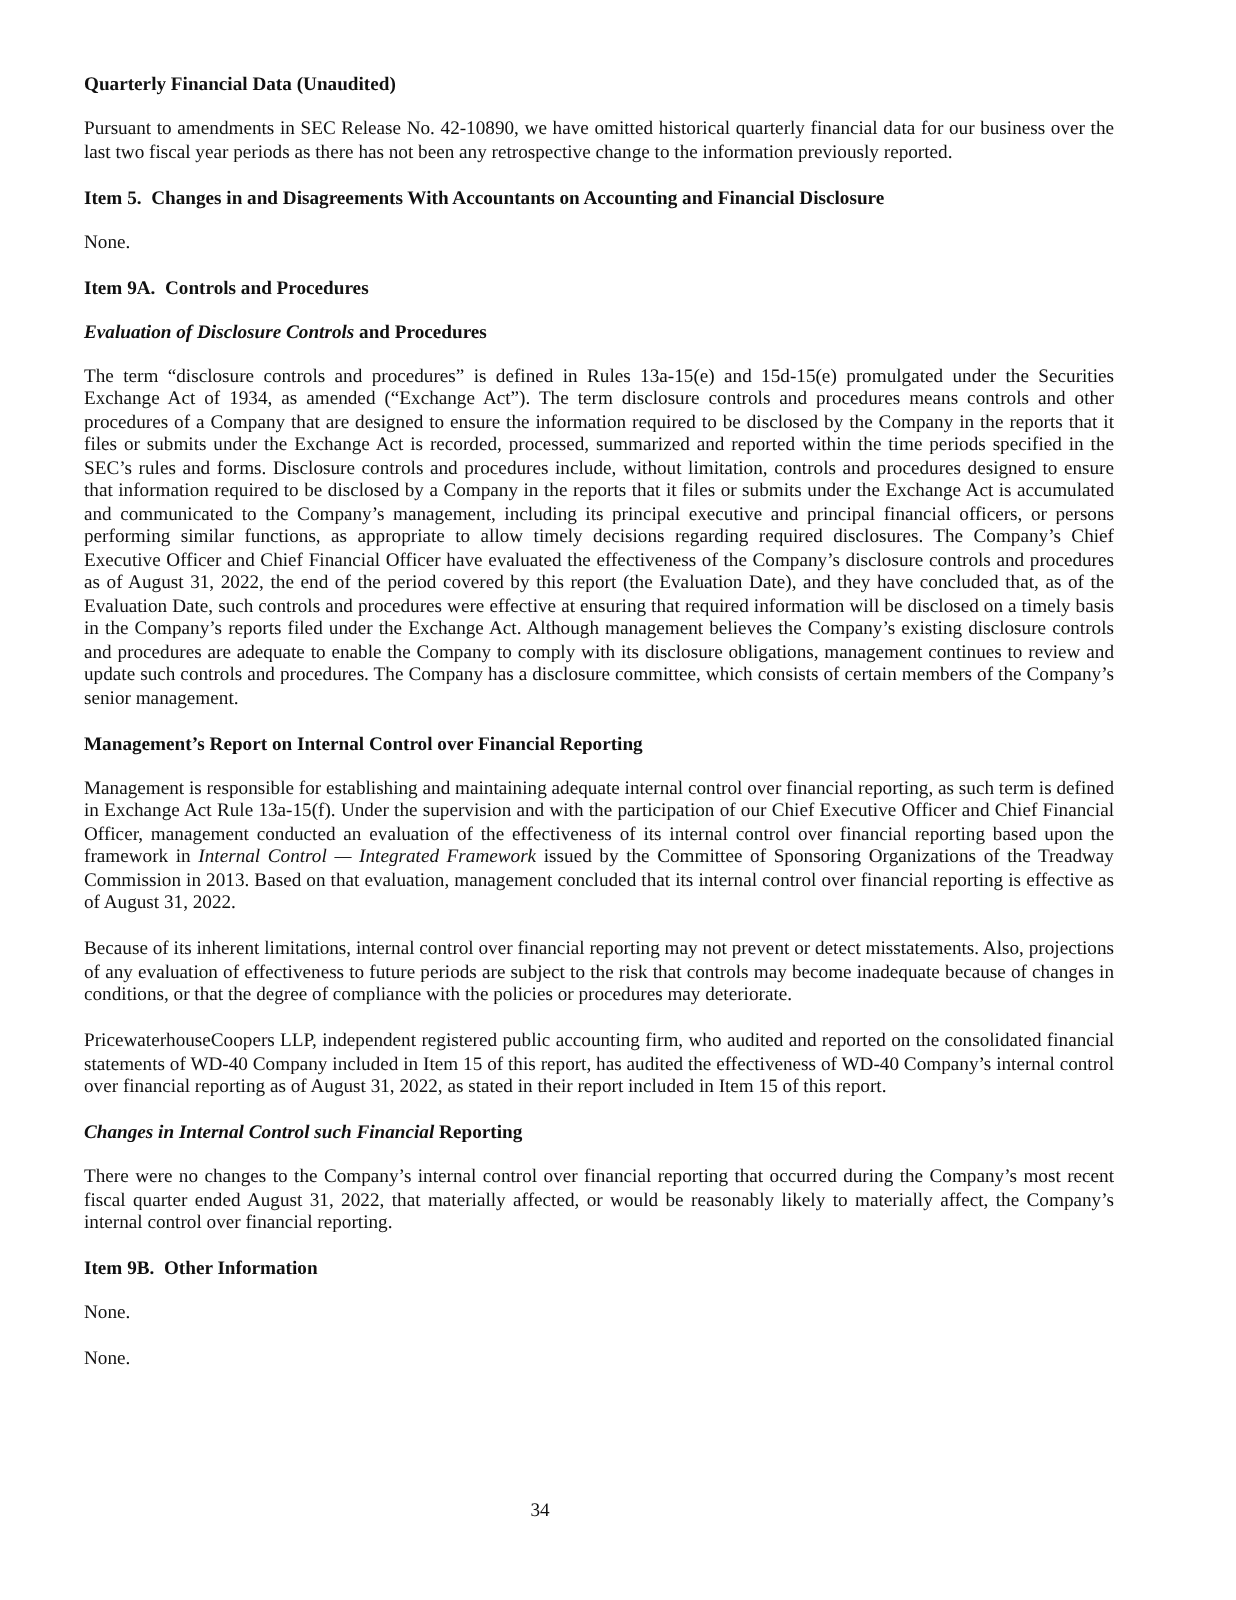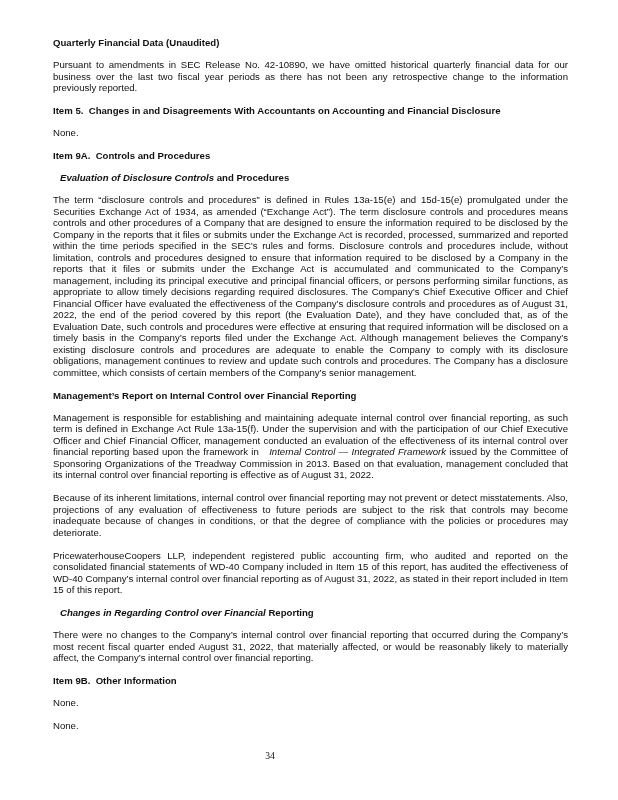--- a/index.html
+++ b/index.html
@@ -1,39 +1,39 @@
 <!DOCTYPE html>
 <html><head>
 <meta charset="utf-8">
 <style>
   html, body { margin: 0; padding: 0; background: #ffffff; }
   body { width: 618px; height: 800px; position: relative; overflow: hidden; }
   .page {
     position: absolute;
-    left: 53px;
+    left: 42px;
     top: 37px;
     width: 515px;
-    font-family: Liberation Sans, sans-serif;
+    font-family: Liberation Serif, serif;
     font-size: 9.6px;
     line-height: 11.5px;
     color: #111111;
   }
   .h { font-weight: bold; margin: 0 0 10.5px 0; }
   .h i { font-style: italic; }
   p { margin: 0 0 11.5px 0; text-align: justify; text-align-last: left; }
   .pagenum {
     position: absolute;
     left: 0; width: 540px;
     top: 750px;
     text-align: center;
     font-family: "Liberation Serif", "DejaVu Serif", serif;
     font-size: 9.6px;
     color: #111111;
   }
-  i { font-style: italic; margin-left: 7px; }
+  i { font-style: italic; }
 </style>
 </head>
 <body>
 
 <div class="page">
 
   <div class="h">Quarterly Financial Data (Unaudited)</div>
   <p>Pursuant to amendments in SEC Release No. 42-10890, we have omitted historical quarterly financial data for our business over the last two fiscal year periods as there has not been any retrospective change to the information previously reported.</p>
 
   <div class="h" style="white-space:pre;">Item 5.  Changes in and Disagreements With Accountants on Accounting and Financial Disclosure</div>
@@ -42,21 +42,21 @@
   <div class="h" style="white-space:pre;">Item 9A.  Controls and Procedures</div>
 
   <div class="h"><i>Evaluation of Disclosure Controls</i><span> and Procedures</span></div>
   <p>The term “disclosure controls and procedures” is defined in Rules 13a-15(e) and 15d-15(e) promulgated under the Securities Exchange Act of 1934, as amended (“Exchange Act”). The term disclosure controls and procedures means controls and other procedures of a Company that are designed to ensure the information required to be disclosed by the Company in the reports that it files or submits under the Exchange Act is recorded, processed, summarized and reported within the time periods specified in the SEC’s rules and forms. Disclosure controls and procedures include, without limitation, controls and procedures designed to ensure that information required to be disclosed by a Company in the reports that it files or submits under the Exchange Act is accumulated and communicated to the Company’s management, including its principal executive and principal financial officers, or persons performing similar functions, as appropriate to allow timely decisions regarding required disclosures. The Company’s Chief Executive Officer and Chief Financial Officer have evaluated the effectiveness of the Company’s disclosure controls and procedures as of August 31, 2022, the end of the period covered by this report (the Evaluation Date), and they have concluded that, as of the Evaluation Date, such controls and procedures were effective at ensuring that required information will be disclosed on a timely basis in the Company’s reports filed under the Exchange Act. Although management believes the Company’s existing disclosure controls and procedures are adequate to enable the Company to comply with its disclosure obligations, management continues to review and update such controls and procedures. The Company has a disclosure committee, which consists of certain members of the Company’s senior management.</p>
 
   <div class="h">Management’s Report on Internal Control over Financial Reporting</div>
   <p><span>Management is responsible for establishing and maintaining adequate internal control over financial reporting, as such term is defined in Exchange Act Rule 13a-15(f). Under the supervision and with the participation of our Chief Executive Officer and Chief Financial Officer, management conducted an evaluation of the effectiveness of its internal control over financial reporting based upon the framework in </span><i>Internal Control — Integrated Framework</i><span> issued by the Committee of Sponsoring Organizations of the Treadway Commission in 2013. Based on that evaluation, management concluded that its internal control over financial reporting is effective as of August 31, 2022.</span></p>
   <p>Because of its inherent limitations, internal control over financial reporting may not prevent or detect misstatements. Also, projections of any evaluation of effectiveness to future periods are subject to the risk that controls may become inadequate because of changes in conditions, or that the degree of compliance with the policies or procedures may deteriorate.</p>
   <p>PricewaterhouseCoopers LLP, independent registered public accounting firm, who audited and reported on the consolidated financial statements of WD-40 Company included in Item 15 of this report, has audited the effectiveness of WD-40 Company’s internal control over financial reporting as of August 31, 2022, as stated in their report included in Item 15 of this report.</p>
 
-  <div class="h"><i>Changes in Regarding Control over Financial</i><span> Reporting</span></div>
+  <div class="h"><i>Changes in Internal Control such Financial</i><span> Reporting</span></div>
   <p>There were no changes to the Company’s internal control over financial reporting that occurred during the Company’s most recent fiscal quarter ended August 31, 2022, that materially affected, or would be reasonably likely to materially affect, the Company’s internal control over financial reporting.</p>
 
   <div class="h" style="white-space:pre;">Item 9B.  Other Information</div>
   <p>None.</p>
 
   <p>None.</p>
 
 </div>
 
 <div class="pagenum">34</div>

